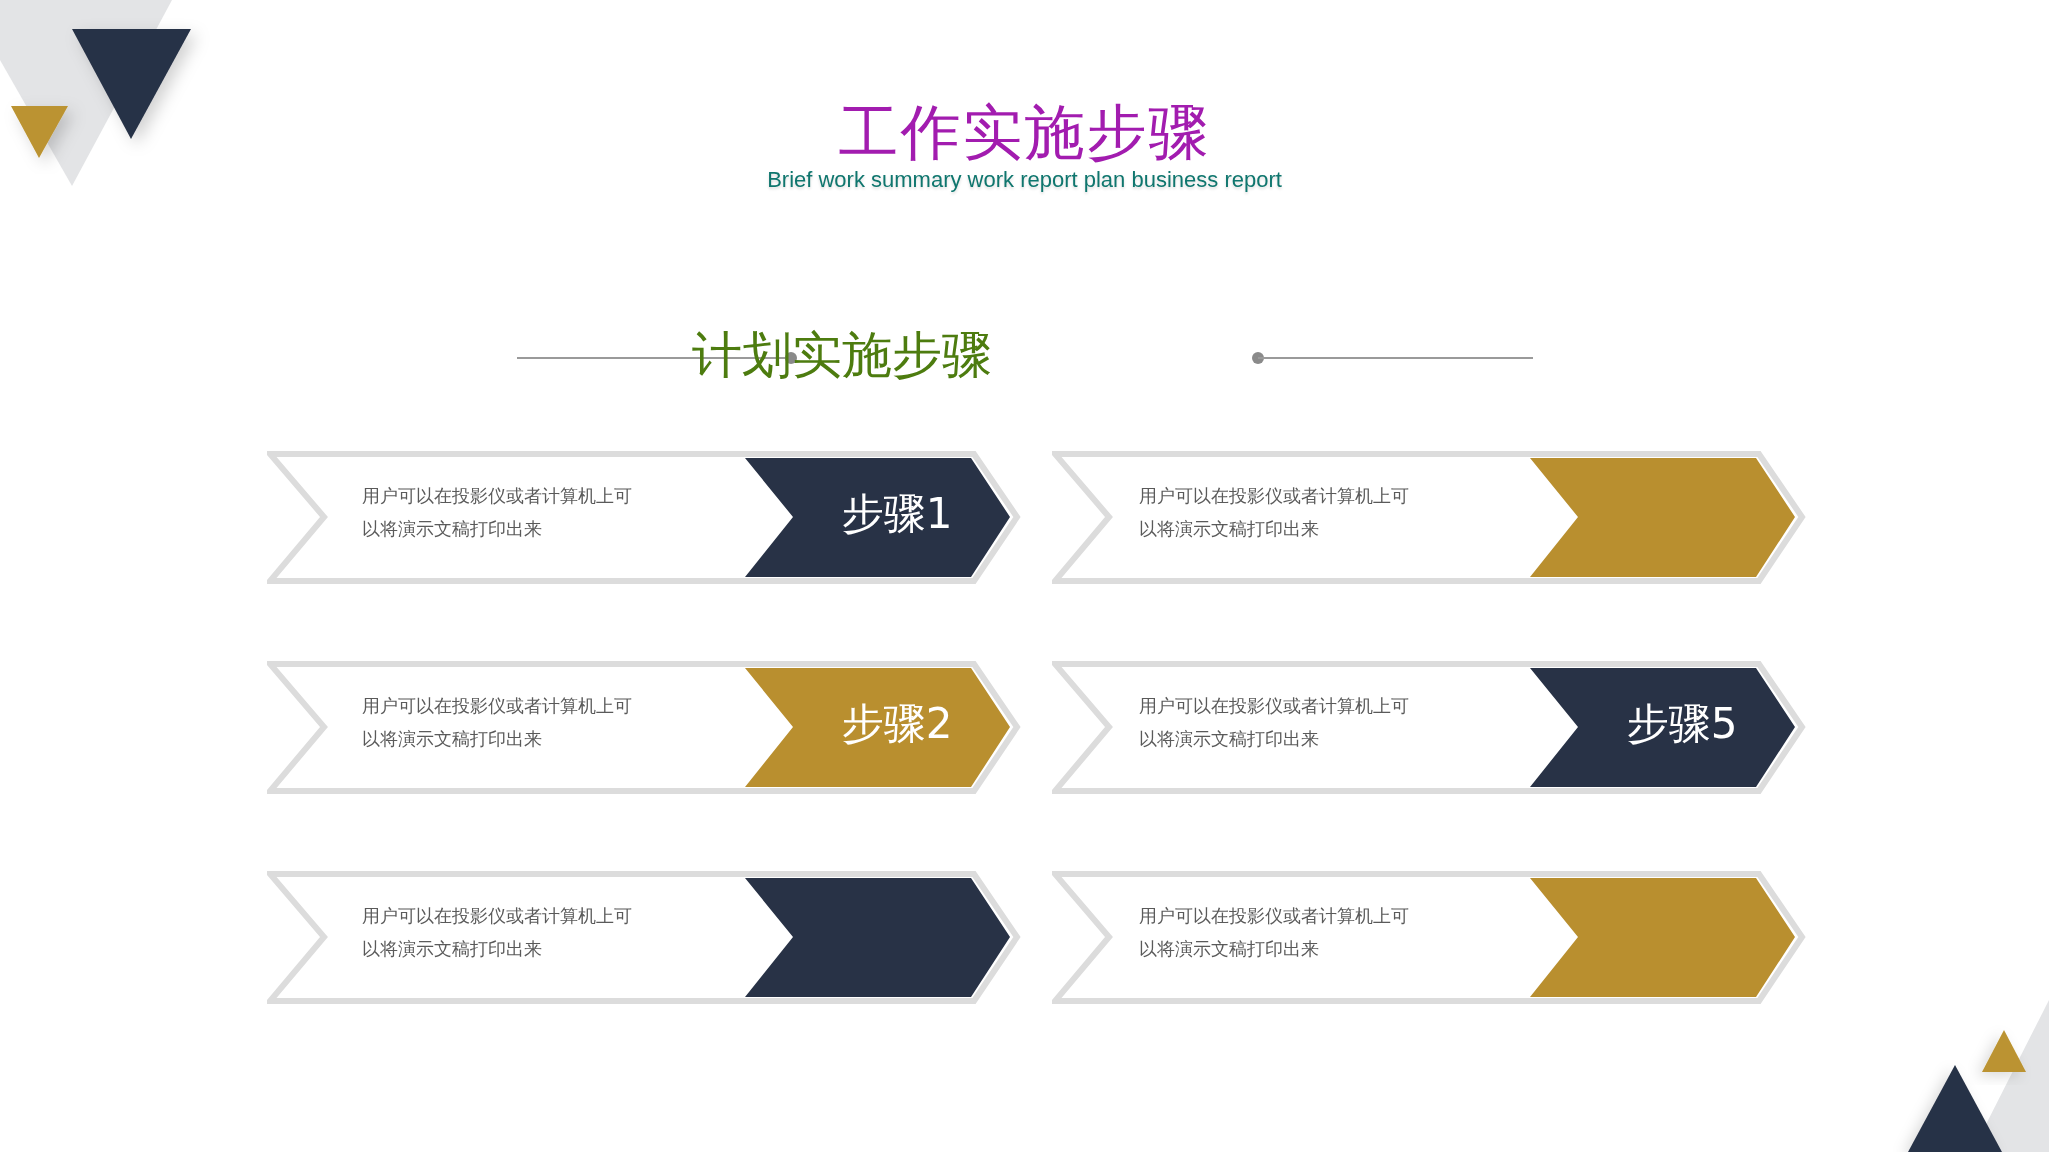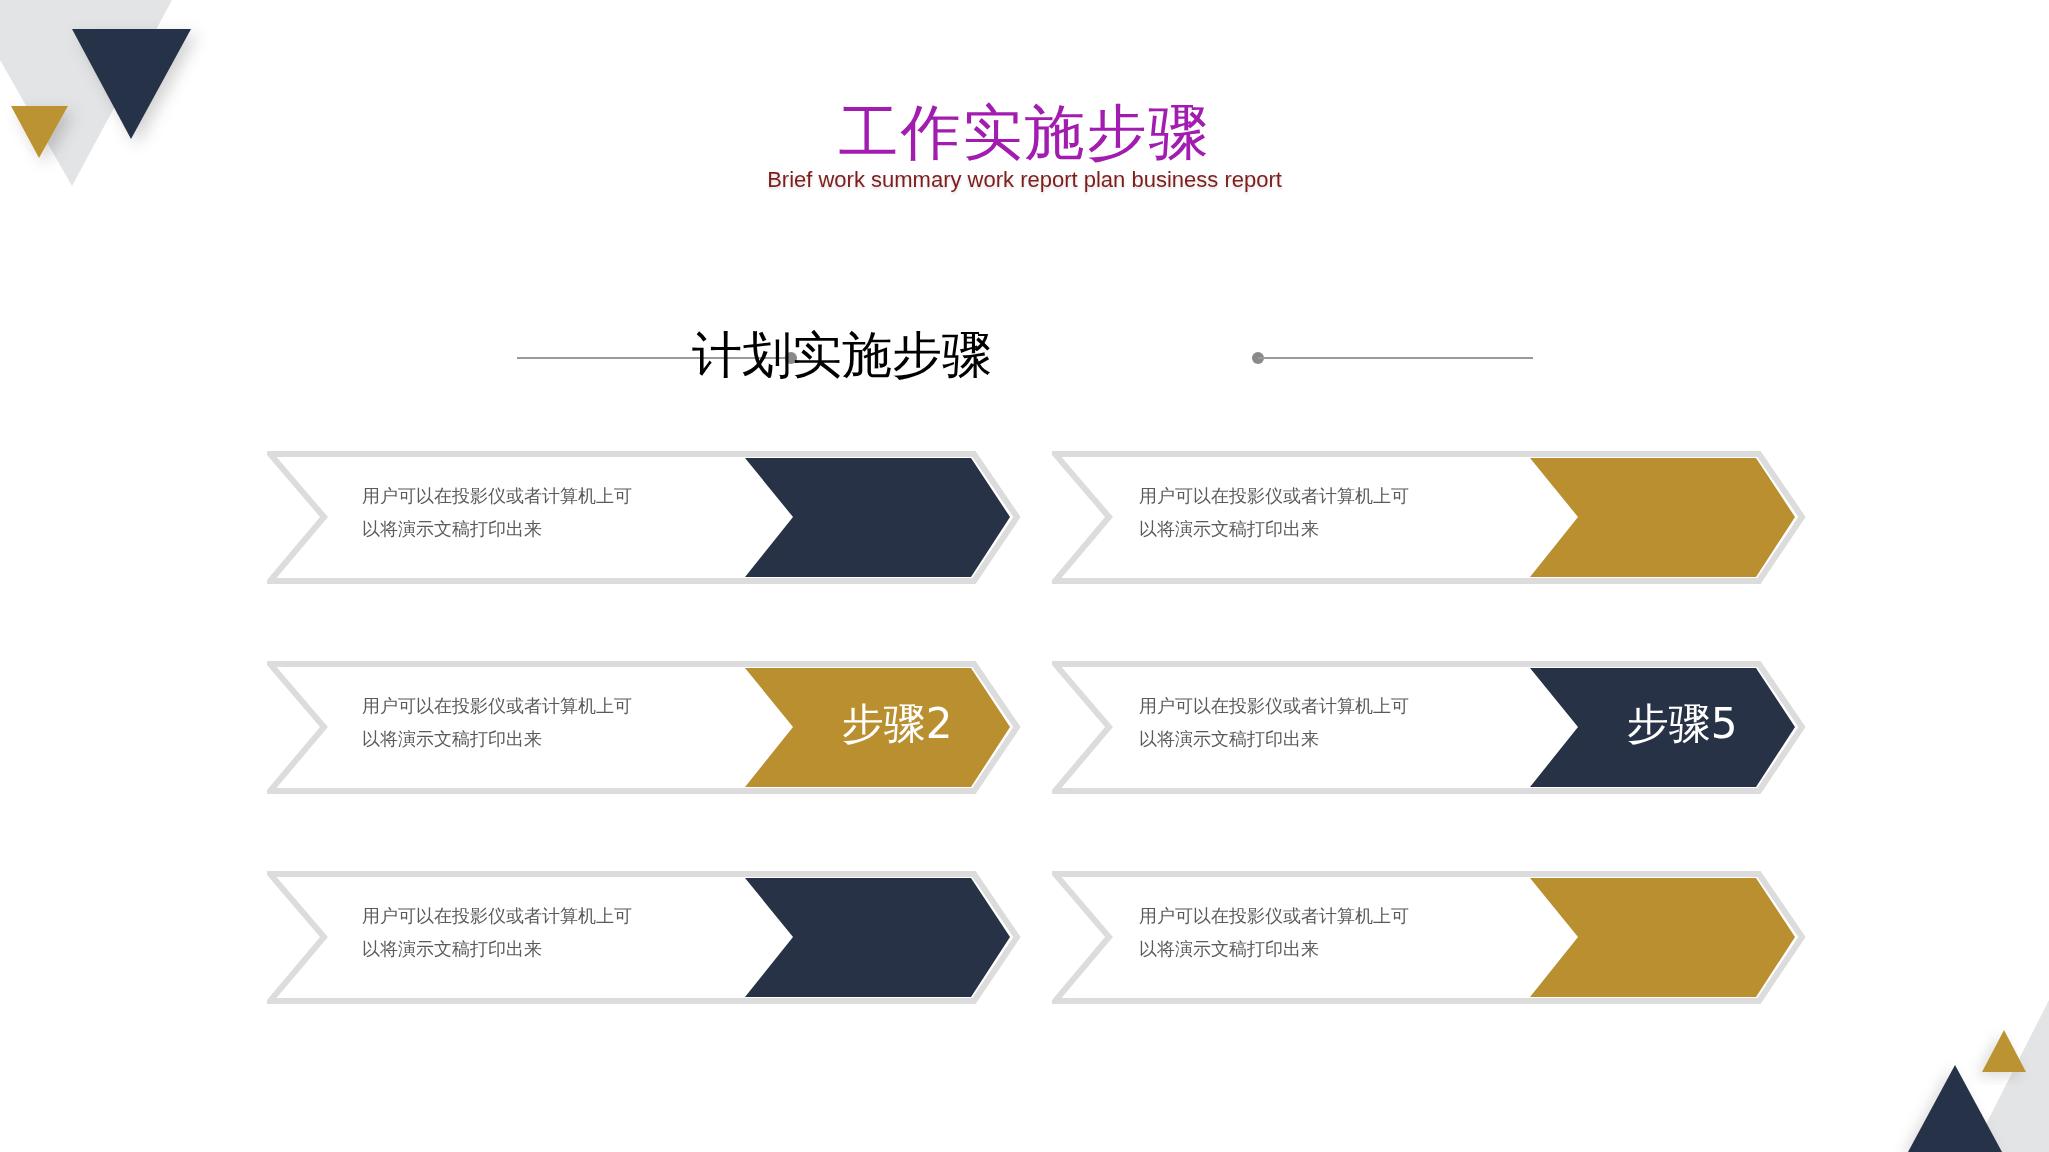--- a/index.html
+++ b/index.html
@@ -9,28 +9,28 @@
     font-family: "DejaVu Sans", "Liberation Sans", sans-serif;
   }
   .deco { position:absolute; left:0; top:0; }
   .title {
     position:absolute; left:0; width:2049px; top:96px; text-align:center;
     font-size:60px; color:#a21caf; letter-spacing:2px; line-height:72px;
   }
   .subtitle {
     position:absolute; left:0; width:2049px; top:166px; text-align:center;
     font-family: "Liberation Sans", sans-serif;
-    font-size:22px; color:#7f1d1d; line-height:28px;
+    font-size:22px; color:#0f766e; line-height:28px;
     text-shadow: 0 2px 3px rgba(0,0,0,0.15);
   }
   .section-line { position:absolute; height:2px; background:#9a9a9a; top:357px; }
   .section-dot { position:absolute; width:12px; height:12px; border-radius:50%; background:#8a8a8a; top:352px; }
   .section-title {
     position:absolute; left:0; width:1684px; top:323px; text-align:center;
-    font-size:50px; color:#000000; line-height:64px;
+    font-size:50px; color:#4d7c0f; line-height:64px;
   }
   .card { position:absolute; width:760px; height:134px; }
   .card svg { position:absolute; left:0; top:0; }
   .desc {
     position:absolute; left:95px; top:28px; width:360px;
     font-size:18px; line-height:33px; color:#5a5a5a;
   }
   .desc span { display:block; white-space:nowrap; }
   .step {
     position:absolute; left:520px; width:220px; top:30px; text-align:center;
@@ -73,20 +73,21 @@
 
 <div class="card" style="left:267px; top:451px;">
   <svg width="760" height="134" viewBox="0 0 760 134">
     <polygon points="3,3 707,3 750,66 707,130 3,130 57,66" fill="#ffffff" stroke="#dcdcdc" stroke-width="6" stroke-linejoin="miter"></polygon>
     <polygon points="478,7 704,7 743,66 704,126 478,126 526,66" fill="#283246"></polygon>
   </svg>
   <div class="desc">
     <span>用户可以在投影仪或者计算机上可</span>
     <span>以将演示文稿打印出来</span>
   </div>
+  <div class="step">步骤1</div>
 </div>
 
 <div class="card" style="left:267px; top:661px;">
   <svg width="760" height="134" viewBox="0 0 760 134">
     <polygon points="3,3 707,3 750,66 707,130 3,130 57,66" fill="#ffffff" stroke="#dcdcdc" stroke-width="6" stroke-linejoin="miter"></polygon>
     <polygon points="478,7 704,7 743,66 704,126 478,126 526,66" fill="#b98f2f"></polygon>
   </svg>
   <div class="desc">
     <span>用户可以在投影仪或者计算机上可</span>
     <span>以将演示文稿打印出来</span>

